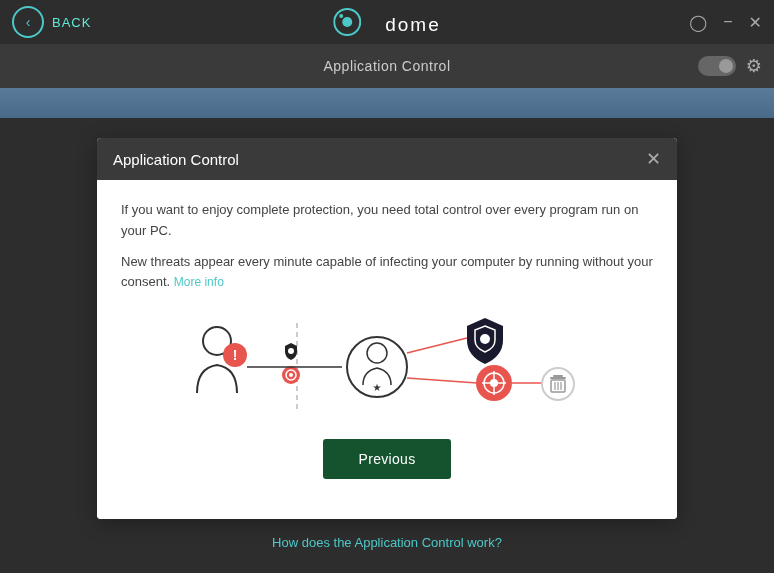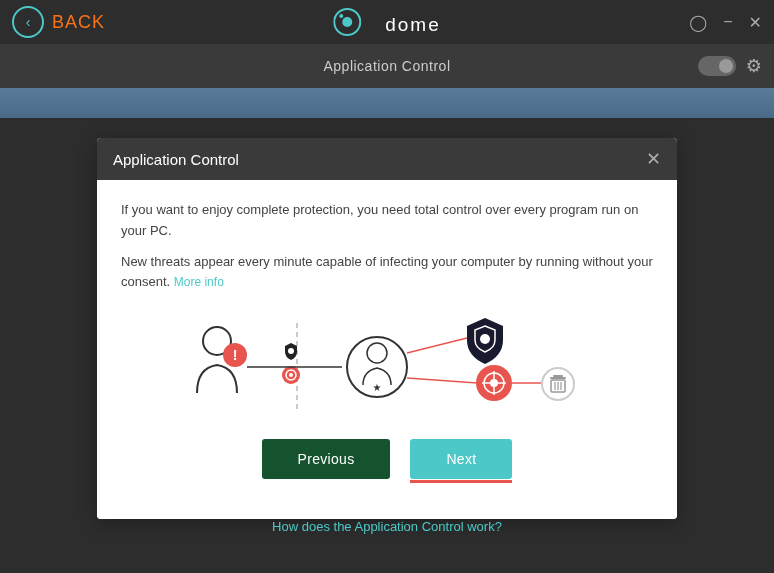--- a/index.html
+++ b/index.html
@@ -28,22 +28,22 @@
       border: 2px solid #4dc8c8;
       display: flex;
       align-items: center;
       justify-content: center;
       cursor: pointer;
       color: #4dc8c8;
       font-size: 14px;
       flex-shrink: 0;
     }
     .back-label {
-      color: #f97316;
-      font-size: 18px;
+      color: #5eead4;
+      font-size: 13px;
       margin-left: 8px;
       letter-spacing: 1px;
     }
     .title-bar-logo {
       position: absolute;
       left: 50%;
       transform: translateX(-50%);
       display: flex;
       align-items: flex-end;
       gap: 24px;
@@ -225,20 +225,21 @@
       background: #e8554e;
     }
 
     
     .bottom-link {
       color: #4dc8c8;
       font-size: 13px;
       text-decoration: none;
       display: block;
       text-align: center;
+      margin-top: 16px;
     }
   </style>
 </head>
 <body>
 
 <div class="title-bar">
   <div class="back-circle">‹</div>
   <span class="back-label">BACK</span>
   <div class="title-bar-logo">
     <svg class="logo-icon" viewBox="0 0 28 28">
@@ -339,19 +340,18 @@
 
             <line x1="13" y1="14" x2="13" y2="22" stroke="#999" stroke-width="1.2"></line>
             <line x1="16" y1="14" x2="16" y2="22" stroke="#999" stroke-width="1.2"></line>
             <line x1="19" y1="14" x2="19" y2="22" stroke="#999" stroke-width="1.2"></line>
           </g>
         </svg>
       </div>
 
       <div class="modal-buttons">
         <button class="btn-previous">Previous</button>
-        <button class="btn-next">Next</button>
       </div>
     </div>
   </div>
 
   <a href="#" class="bottom-link">How does the Application Control work?</a>
 </div>
 
 </body></html>

